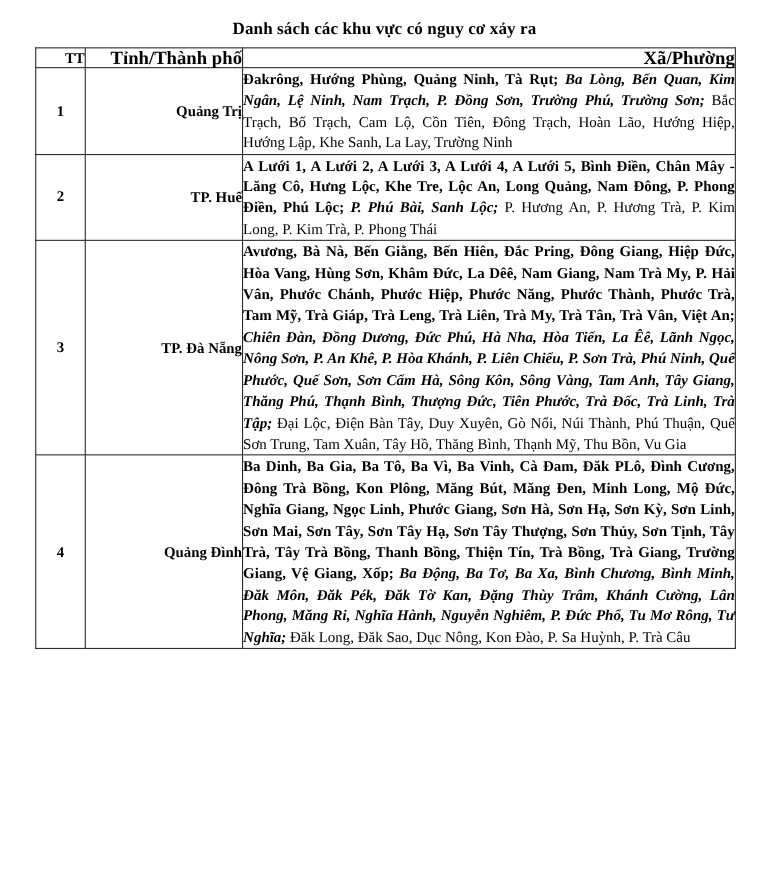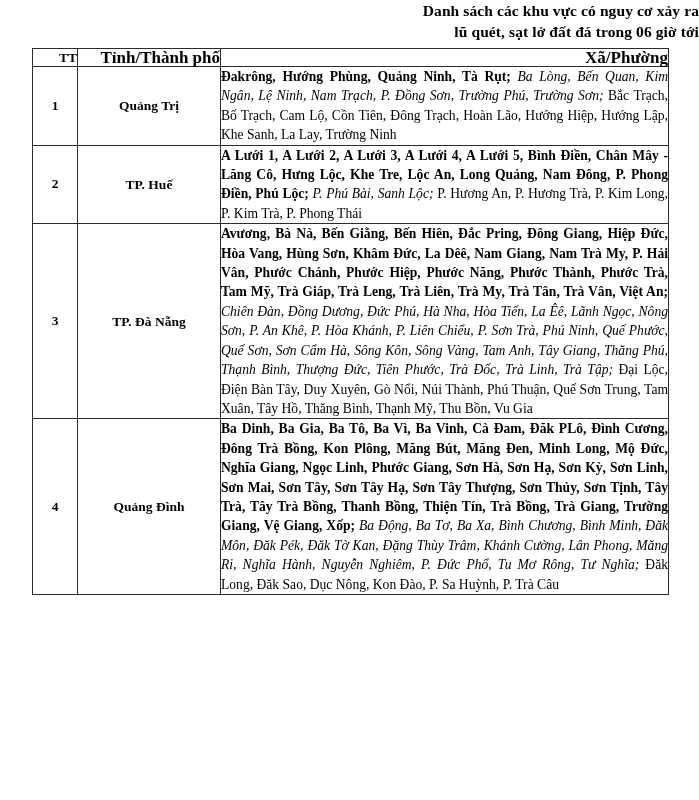--- a/index.html
+++ b/index.html
@@ -16,22 +16,22 @@
   }
 
   .page {
     width: 699px;
     height: 800px;
     position: relative;
     box-sizing: border-box;
   }
 
   .title-block {
-    text-align: right;
-    padding-top: 0;
+    text-align: center;
+    padding-top: 16px;
     font-weight: bold;
     font-size: 15.5px;
     line-height: 21px;
     letter-spacing: 0.1px;
   }
   .title-line { display: block; }
 
   table.doc-table {
     border-collapse: collapse;
     table-layout: fixed;
@@ -61,52 +61,51 @@
   .th-prov { font-size: 17px; }
   .th-ward { font-size: 17px; }
 
   .cell-tt {
     text-align: center;
     font-weight: bold;
     font-size: 13.5px;
     vertical-align: middle;
   }
   .cell-prov {
-    text-align: center;
+    text-align: right;
     font-weight: bold;
     font-size: 13.5px;
     vertical-align: middle;
     line-height: 17px;
   }
 
   
   .cell-top { vertical-align: top; padding-top: 102px; }
   .cell-low { vertical-align: top; padding-top: 118px; }
 
   .cell-ward {
     text-align: justify;
     text-justify: inter-word;
     font-size: 13.6px;
     line-height: 19.4px;
     padding: 3px 6px 3px 7px;
     hyphens: none;
   }
   .cell-ward .seg { }
   .seg-bold { font-weight: bold; }
-  .seg-italic { font-style: italic; }
+  .seg-italic { font-style: italic; font-weight: bold; }
   .seg-regular { font-weight: normal; font-style: normal; }
 </style>
 </head>
 <body>
 
 <div class="page">
 
   <div class="title-block">
     <span class="title-line">Danh sách các khu vực có nguy cơ xảy ra</span>
-    <span class="title-line">lũ quét, sạt lở đất đá trong 06 giờ tới</span>
   </div>
 
   <table class="doc-table">
     <colgroup>
       <col class="c-tt">
       <col class="c-prov">
       <col class="c-ward">
     </colgroup>
     <thead>
       <tr>

